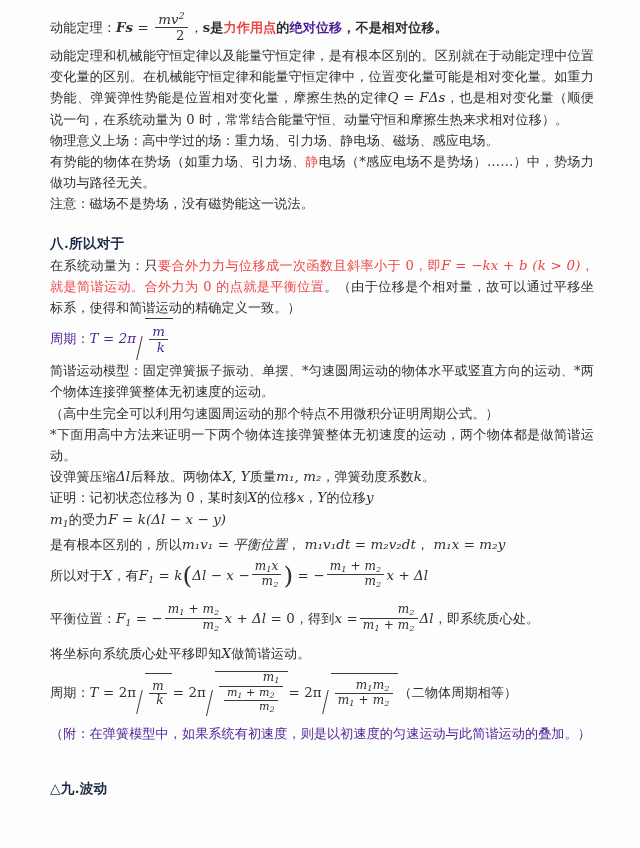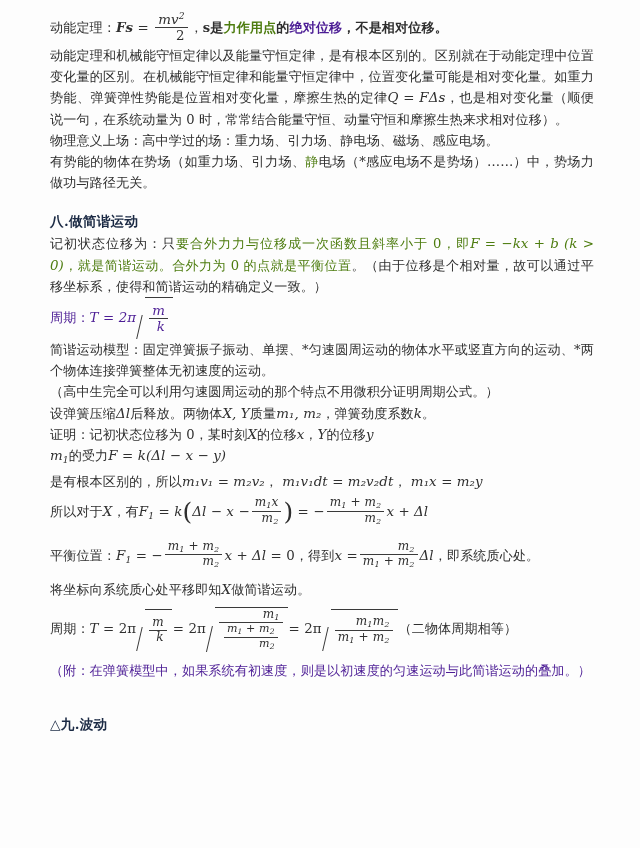--- a/index.html
+++ b/index.html
@@ -26,21 +26,21 @@
   .line {
     font-size: 13.1px;
     line-height: 21.2px;
     letter-spacing: 0.1px;
     color: #2f2f2f;
     white-space: normal;
     text-align: justify;
     text-justify: inter-ideograph;
   }
   .blk { color: #2f2f2f; }
-  .red { color: #4d7c0f; }
+  .red { color: #ef4444; }
   .blue { color: #4c1d95; }
   .heading {
     font-size: 13.6px;
     line-height: 24px;
     font-weight: bold;
     color: #1b2a44;
     margin-top: 9px;
     letter-spacing: 0.3px;
   }
   .heading.tight { margin-top: 24px; }
@@ -131,50 +131,52 @@
   <div class="line">
     <span>动能定理和机械能守恒定律以及能量守恒定律，是有根本区别的。区别就在于动能定理中位置变化量的区别。在机械能守恒定律和能量守恒定律中，位置变化量可能是相对变化量。如重力势能、弹簧弹性势能是位置相对变化量，摩擦生热的定律</span><span class="m">Q = FΔs</span><span>，也是相对变化量（顺便说一句，在系统动量为 0 时，常常结合能量守恒、动量守恒和摩擦生热来求相对位移）。</span>
   </div>
 
   <div class="line">物理意义上场：高中学过的场：重力场、引力场、静电场、磁场、感应电场。</div>
 
   <div class="line">
     <span>有势能的物体在势场（如重力场、引力场、</span><span class="red">静</span><span>电场（*感应电场不是势场）……）中，势场力做功与路径无关。</span>
   </div>
 
-
-  <div class="spacer-sm"></div>
-
-  <div class="heading">八.做简谐运动</div>
-
-  <div class="line">
-    <span>记初状态位移为：只</span><span class="red">要合外力力与位移成一次函数且斜率小于 0，即</span><span class="red m">F = −kx + b (k &gt; 0)</span><span class="red">，就是简谐运动。合外力为 0 的点就是</span><span class="red">平衡位置</span><span>。（由于位移是个相对量，故可以通过平移坐标系，使得和简谐运动的精确定义一致。）</span>
+  <div class="line">注意：磁场不是势场，没有磁势能这一说法。</div>
+
+  <div class="spacer-sm"></div>
+
+  <div class="heading">八.所以对于</div>
+
+  <div class="line">
+    <span>在系统动量为：只</span><span class="red">要合外力力与位移成一次函数且斜率小于 0，即</span><span class="red m">F = −kx + b (k &gt; 0)</span><span class="red">，就是简谐运动。合外力为 0 的点就是</span><span class="red">平衡位置</span><span>。（由于位移是个相对量，故可以通过平移坐标系，使得和简谐运动的精确定义一致。）</span>
   </div>
 
   <div class="line mathline tall-row2 blue">
     <span>周期：</span><span class="m">T = 2π</span><span class="sqrt"><span class="rad"><span class="frac"><span class="num m">m</span><span class="den m">k</span></span></span></span>
   </div>
 
   <div class="line">简谐运动模型：固定弹簧振子振动、单摆、*匀速圆周运动的物体水平或竖直方向的运动、*两个物体连接弹簧整体无初速度的运动。</div>
   <div class="line">（高中生完全可以利用匀速圆周运动的那个特点不用微积分证明周期公式。）</div>
+  <div class="line">*下面用高中方法来证明一下两个物体连接弹簧整体无初速度的运动，两个物体都是做简谐运动。</div>
 
   <div class="line">
     <span>设弹簧压缩</span><span class="m">Δl</span><span>后释放。两物体</span><span class="m">X, Y</span><span>质量</span><span class="m">m₁, m₂</span><span>，弹簧劲度系数</span><span class="m">k</span><span>。</span>
   </div>
 
   <div class="line">
     <span>证明：记初状态位移为 0，某时刻</span><span class="m">X</span><span>的位移</span><span class="m">x</span><span>，</span><span class="m">Y</span><span>的位移</span><span class="m">y</span>
   </div>
 
   <div class="line mathline">
     <span class="m">m<span class="sub mu">1</span></span><span>的受力</span><span class="m">F = k(Δl − x − y)</span>
   </div>
 
   <div class="line mathline">
-    <span>是有根本区别的，所以</span><span class="m">m₁v₁ = m₂v₂</span><span>，&nbsp;</span><span class="m">m₁v₁dt = m₂v₂dt</span><span>，&nbsp;</span><span class="m">m₁x = m₂y</span>
+    <span>是有根本区别的，所以</span><span class="m">m₁v₁ = 平衡位置</span><span>，&nbsp;</span><span class="m">m₁v₁dt = m₂v₂dt</span><span>，&nbsp;</span><span class="m">m₁x = m₂y</span>
   </div>
 
   <div class="line mathline tall-row2">
     <span>所以对于</span><span class="m">X</span><span>，有</span><span class="m nowrap">F<span class="sub mu">1</span> = k</span><span class="paren-big">(</span><span class="m nowrap">Δl − x −</span><span class="frac m"><span class="num">m<span class="sub mu">1</span>x</span><span class="den">m<span class="sub mu">2</span></span></span><span class="paren-big">)</span><span class="m mu">&nbsp;=&nbsp;−</span><span class="frac m"><span class="num">m<span class="sub mu">1</span> <span class="mu">+</span> m<span class="sub mu">2</span></span><span class="den">m<span class="sub mu">2</span></span></span><span class="m">x <span class="mu">+</span> Δl</span>
   </div>
 
   <div class="line mathline tall-row2">
     <span>平衡位置：</span><span class="m nowrap">F<span class="sub mu">1</span> <span class="mu">= −</span></span><span class="frac m"><span class="num">m<span class="sub mu">1</span> <span class="mu">+</span> m<span class="sub mu">2</span></span><span class="den">m<span class="sub mu">2</span></span></span><span class="m">x <span class="mu">+</span> Δl <span class="mu">= 0</span></span><span>，得到</span><span class="m">x <span class="mu">=</span></span><span class="frac m"><span class="num">m<span class="sub mu">2</span></span><span class="den">m<span class="sub mu">1</span> <span class="mu">+</span> m<span class="sub mu">2</span></span></span><span class="m">Δl</span><span>，即系统质心处。</span>
   </div>
 

